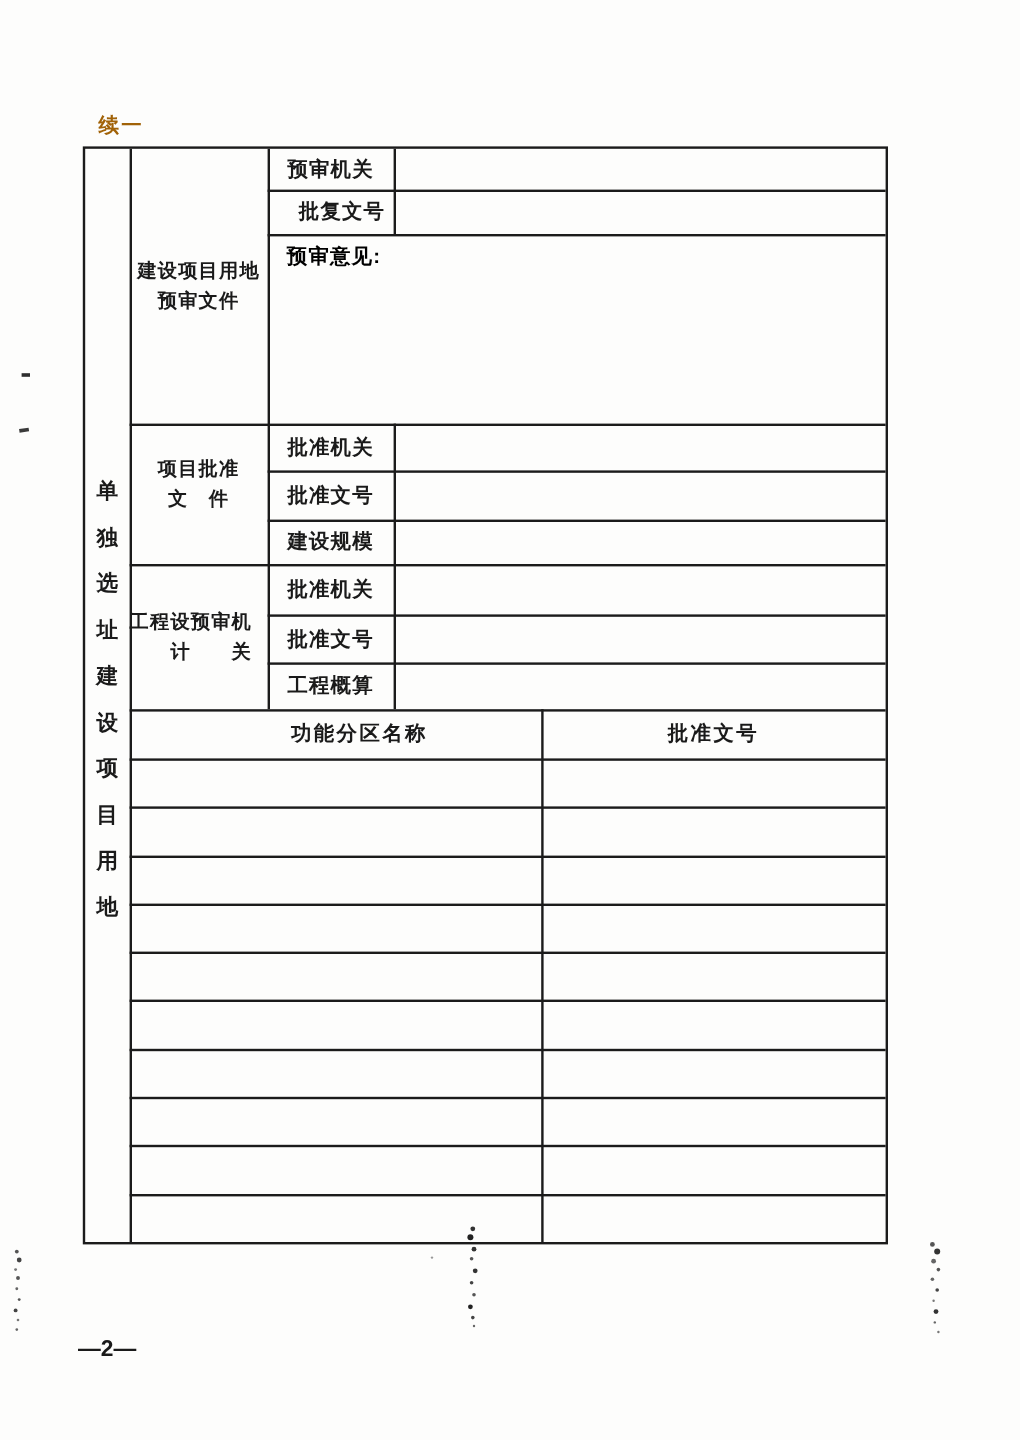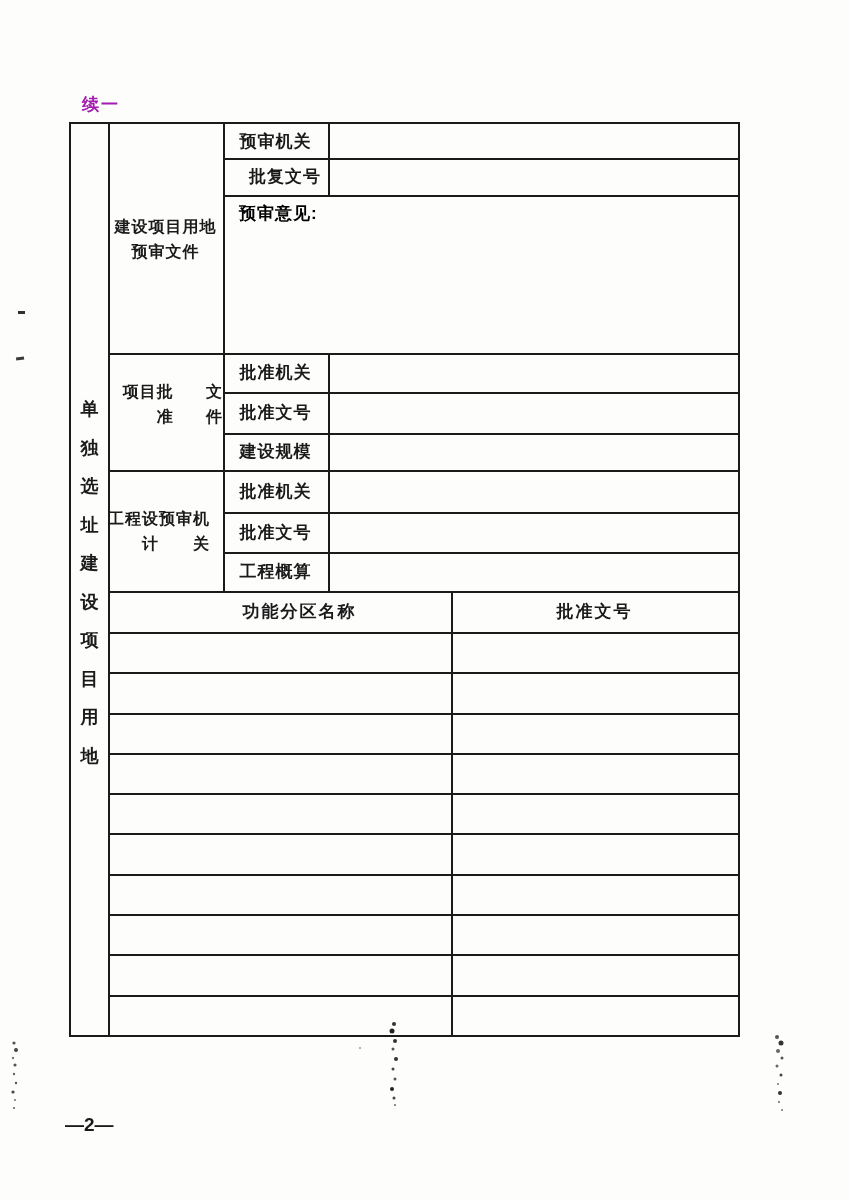--- a/index.html
+++ b/index.html
@@ -3,21 +3,21 @@
 <meta charset="utf-8">
 <style>
   html,body{margin:0;padding:0;}
   body{
     width:850px;height:1200px;position:relative;overflow:hidden;
     background:#ffffff;
     font-family:"Liberation Sans","DejaVu Sans",sans-serif;
     color:#161616;
   }
   #page{position:absolute;inset:0;background:#fdfdfc;}
-  .txt{font-weight:700;color:#a21caf;}
+  .txt{font-weight:700;color:#a16207;}
   #cont-label{
     position:absolute;left:82px;top:93px;font-size:17px;letter-spacing:2px;
   }
   
   #form-table{
     position:absolute;left:69px;top:122px;width:671px;height:915px;
     border:2px solid #1b1b1b;box-sizing:border-box;background:transparent;
   }
   .vl,.hl{position:absolute;background:#1b1b1b;}
   .vl{width:2px;}
@@ -99,21 +99,21 @@
     </div>
     <div class="cell" style="left:152px;top:0;width:105px;height:34px;">预审机关</div>
     <div class="valcell" style="left:257px;top:0;width:410px;height:34px;"></div>
     <div class="cell" style="left:152px;top:34px;width:124px;height:37px;">批复文号</div>
     <div class="valcell" style="left:257px;top:34px;width:410px;height:37px;"></div>
     <div id="opinion-cell">
       <span>预审意见:</span>
       <span></span>
     </div>
 
-    <div class="cell small" style="left:37px;top:229px;width:115px;height:102px;flex-direction:row;">
+    <div class="cell small" style="left:37px;top:229px;width:115px;height:102px;flex-direction:column;">
       <span>项目批准</span>
       <span>文　件</span>
     </div>
     <div class="cell" style="left:152px;top:229px;width:105px;height:39px;">批准机关</div>
     <div class="valcell" style="left:257px;top:229px;width:410px;height:39px;"></div>
     <div class="cell" style="left:152px;top:268px;width:105px;height:41px;">批准文号</div>
     <div class="valcell" style="left:257px;top:268px;width:410px;height:41px;"></div>
     <div class="cell" style="left:152px;top:309px;width:105px;height:37px;">建设规模</div>
     <div class="valcell" style="left:257px;top:309px;width:410px;height:37px;"></div>
 

